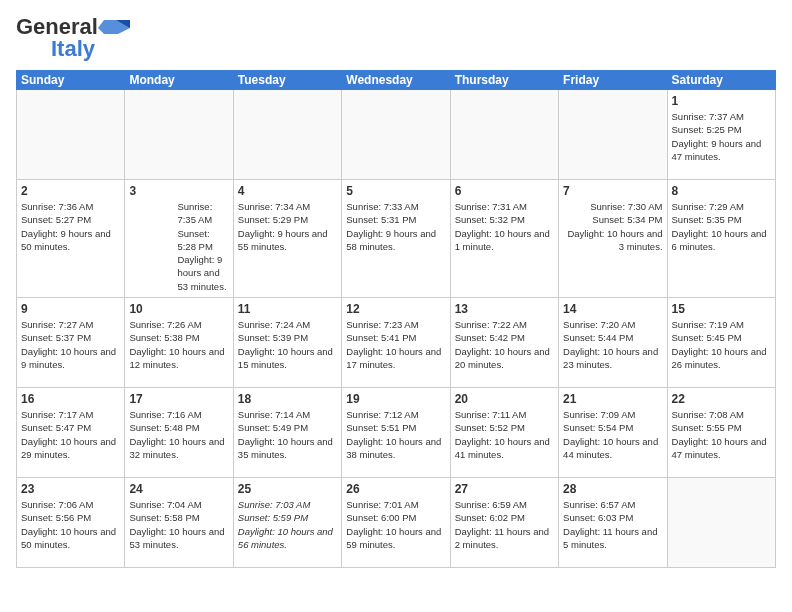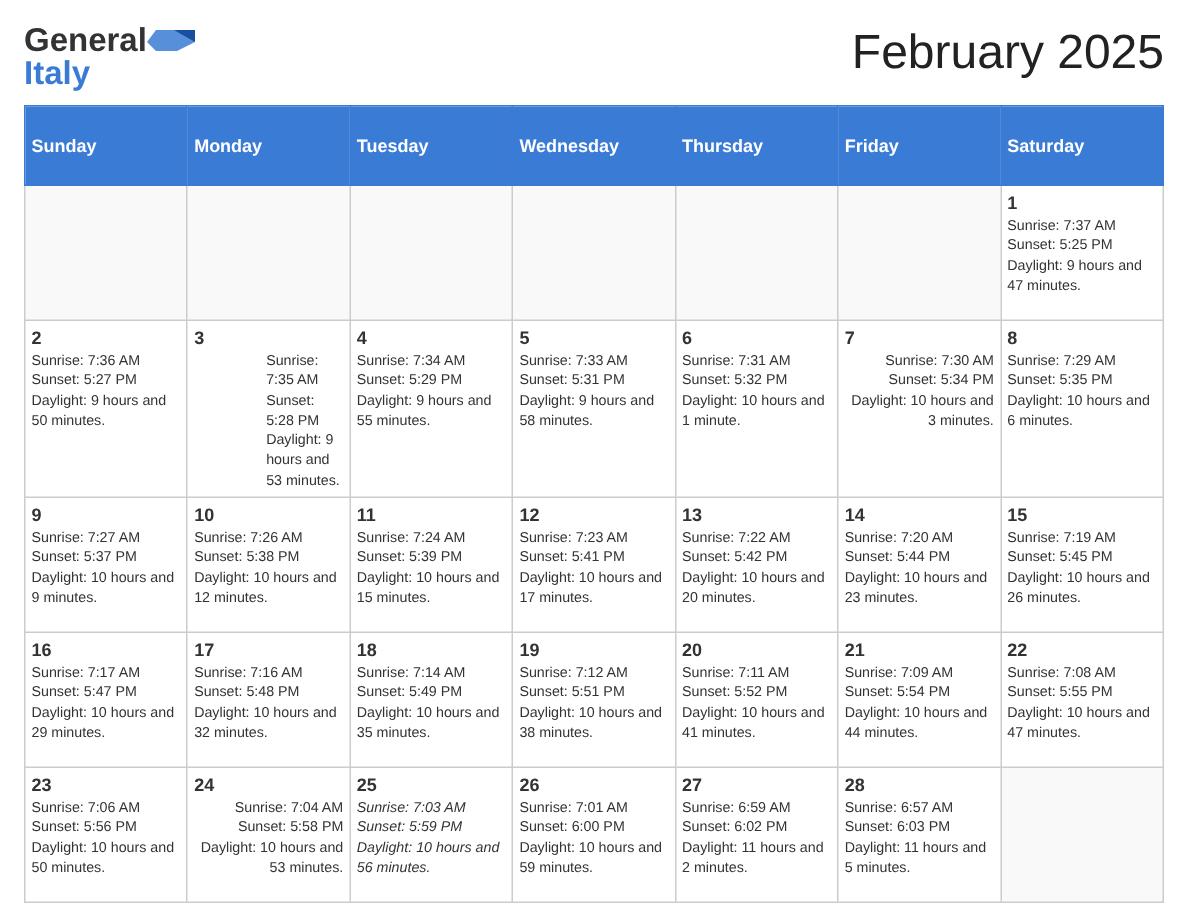--- a/index.html
+++ b/index.html
@@ -12,21 +12,21 @@
     }
     .header {
       display: flex;
       justify-content: space-between;
       align-items: flex-start;
       margin-bottom: 10px;
     }
     .logo {
       display: flex;
       flex-direction: column;
-      align-items: flex-start;
+      align-items: center;
       line-height: 1;
     }
     .logo-icon {
       width: 32px;
       height: 18px;
       display: inline-block;
       vertical-align: middle;
     }
     .logo-row {
       display: flex;
@@ -47,21 +47,21 @@
     .calendar {
       width: 100%;
       border-collapse: collapse;
       table-layout: fixed;
     }
     .calendar th {
       background-color: #3a7bd5;
       color: #fff;
       font-size: 12px;
       font-weight: bold;
-      padding: 19px 4px;
+      padding: 2px 4px;
       text-align: left;
       border: 1px solid #3a7bd5;
     }
     .calendar td {
       border: 1px solid #ccc;
       vertical-align: top;
       padding: 4px 4px;
       font-size: 10px;
       color: #333;
       height: 90px;
@@ -92,21 +92,20 @@
       <svg class="logo-icon" viewBox="0 0 32 18" xmlns="http://www.w3.org/2000/svg">
         <polygon points="6,2 26,2 32,10 20,16 6,16 0,10" fill="#3a7bd5" opacity="0.85"></polygon>
         <polygon points="18,2 32,2 32,10" fill="#1a4fa0"></polygon>
       </svg>
     </div>
     <div>
       <span style="font-size:22px;font-weight:bold;color:#3a7bd5;">Italy</span>
     </div>
   </div>
   <div class="title-block">
-    <div class="month-title">February 2025</div>
   </div>
 </div>
 
 <table class="calendar">
   <thead>
     <tr>
     <th>Sunday</th>
         <th>Monday</th>
         <th>Tuesday</th>
         <th>Wednesday</th>
@@ -264,21 +263,21 @@
       </tr>
       <tr>
         <td>
           <span class="day-number">23</span>
           <div class="day-info" style="white-space: pre-line;">Sunrise: 7:06 AM
 Sunset: 5:56 PM
 Daylight: 10 hours and 50 minutes.</div>
         </td>
         <td>
           <span class="day-number">24</span>
-          <div class="day-info" style="white-space: pre-line; text-align: right;">Sunrise: 7:04 AM
+          <div class="day-info" style="white-space: pre-line;">Sunrise: 7:04 AM
 Sunset: 5:58 PM
 Daylight: 10 hours and 53 minutes.</div>
         </td>
         <td>
           <span class="day-number">25</span>
           <div class="day-info" style="white-space: pre-line; font-style: italic;">Sunrise: 7:03 AM
 Sunset: 5:59 PM
 Daylight: 10 hours and 56 minutes.</div>
         </td>
         <td>

